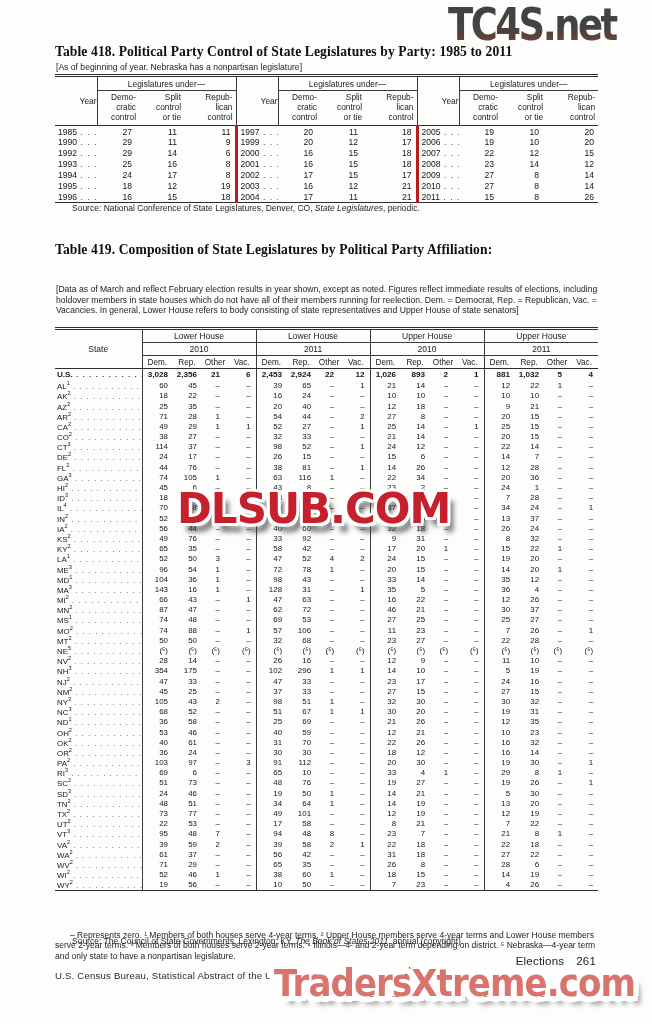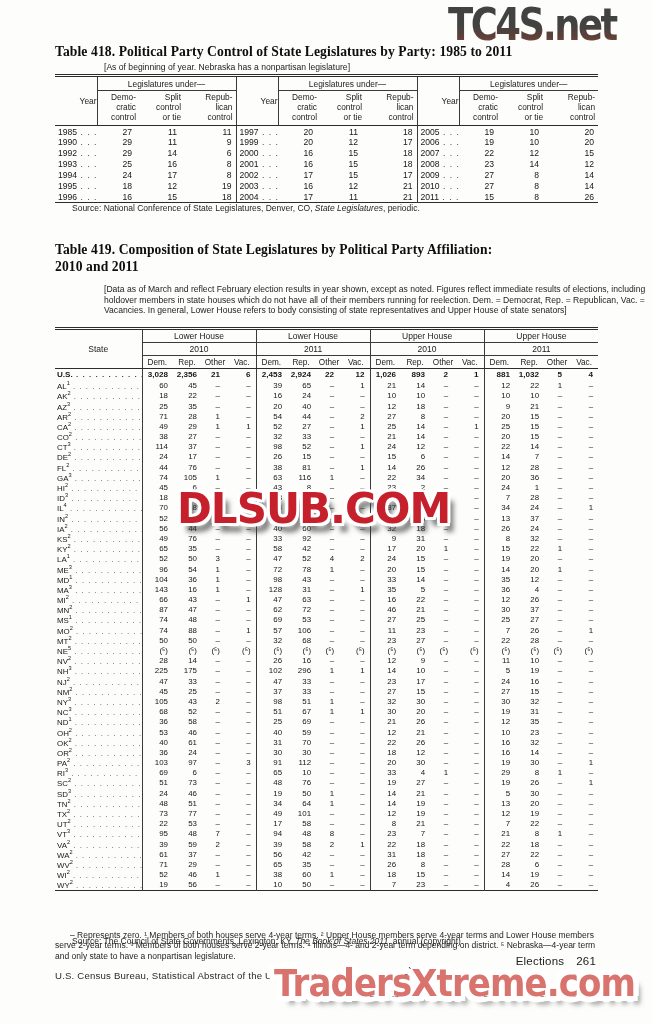--- a/index.html
+++ b/index.html
@@ -10,21 +10,21 @@
     font-family:"Liberation Sans", sans-serif; color:#161616;
   }
   .abs { position:absolute; }
 
   
   .t-title {
     font-family:"Liberation Serif", serif; font-weight:700;
     font-size:13.6px; line-height:17px; letter-spacing:.1px; color:#0e0e0e;
     z-index:2;
   }
-  .bracket { font-size:8.6px; line-height:10.6px; color:#222;margin-left:48px; }
+  .bracket { font-size:8.6px; line-height:10.6px; color:#222; }
 
   
   table { border-collapse:collapse; table-layout:fixed; }
   th { font-weight:400; }
   td, th { overflow:hidden; }
 
   
   #table418 { left:55px; top:74px; width:543px;
     border-top:3px double #2c2c2c; border-bottom:1.4px solid #2c2c2c; }
   #table418 th { font-size:8.4px; color:#1a1a1a; }
@@ -35,21 +35,21 @@
   #table418 .sub418 { white-space:pre-line; text-align:right; padding:2px 9px 3px 0;
     font-size:8.3px; line-height:9.8px; border-bottom:1.4px solid #2c2c2c; }
   #table418 .sub418.repcol { padding-right:3px;margin-top:40px; }
   #table418 td { font-size:8.6px; height:11px; padding:0; }
   #table418 td.yr { text-align:right; padding-left:3px; white-space:nowrap; }
   #table418 td.n { text-align:right; }
   #table418 td.nd { padding-right:13px; }
   #table418 td.ns { padding-right:13px; }
   #table418 td.nr { padding-right:4px; }
   #table418 .ge { border-right:1px solid #3a3a3a; }
-  #table418 .gl { border-left:1px solid #b91c1c; }
+  #table418 .gl { border-left:3px solid #b91c1c; }
 
   
   #table419 { left:55px; top:327px; width:543px;
     border-top:3px double #2c2c2c; border-bottom:1.4px solid #2c2c2c; }
   #table419 th { font-size:8.5px; color:#1a1a1a; }
   #table419 .state-h { border-right:1px solid #3a3a3a; border-bottom:1.4px solid #2c2c2c;
     text-align:center; vertical-align:middle; }
   #table419 .house { border-bottom:1px solid #3a3a3a; text-align:center; height:14px; }
   #table419 .yearh { border-bottom:1px solid #3a3a3a; text-align:center; height:13px; }
   #table419 .subh { border-bottom:1.4px solid #2c2c2c; height:13px;
@@ -277,21 +277,20 @@
         </tr>
       </tbody>
   </table>
 
   <div class="abs src" style="left:72px; top:203px;">
     <span>Source: National Conference of State Legislatures, Denver, CO, </span><i>State Legislatures</i><span>, periodic.</span>
   </div>
 
   <div class="abs t-title" style="left:55px; top:241px; width:560px;">
     <div>Table 419. Composition of State Legislatures by Political Party Affiliation:</div>
-    <div>2010 and 2011</div>
   </div>
   <div class="abs bracket" style="left:56px; top:284px; width:546px;">[Data as of March and reflect February election results in year shown, except as noted. Figures reflect immediate results of elections, including holdover members in state houses which do not have all of their members running for reelection. Dem. = Democrat, Rep. = Republican, Vac. = Vacancies. In general, Lower House refers to body consisting of state representatives and Upper House of state senators]</div>
 
   <table id="table419" class="abs">
     <colgroup>
       <col style="width:87px">
       <col style="width:30px">
         <col style="width:30px">
         <col style="width:26px">
         <col style="width:28px">
@@ -888,21 +887,21 @@
           <td class="n cr">9</td>
           <td class="n co">–</td>
           <td class="n cv ge">–</td>
           <td class="n cd">11</td>
           <td class="n cr">10</td>
           <td class="n co">–</td>
           <td class="n cv">–</td>
         </tr>
         <tr class="">
           <td class="st"><span>NH</span><sup>3</sup><span class="dots"></span></td>
-          <td class="n cd">225</td>
+          <td class="n cd">354</td>
           <td class="n cr">175</td>
           <td class="n co">–</td>
           <td class="n cv ge">–</td>
           <td class="n cd">102</td>
           <td class="n cr">296</td>
           <td class="n co">1</td>
           <td class="n cv ge">1</td>
           <td class="n cd">14</td>
           <td class="n cr">10</td>
           <td class="n co">–</td>

